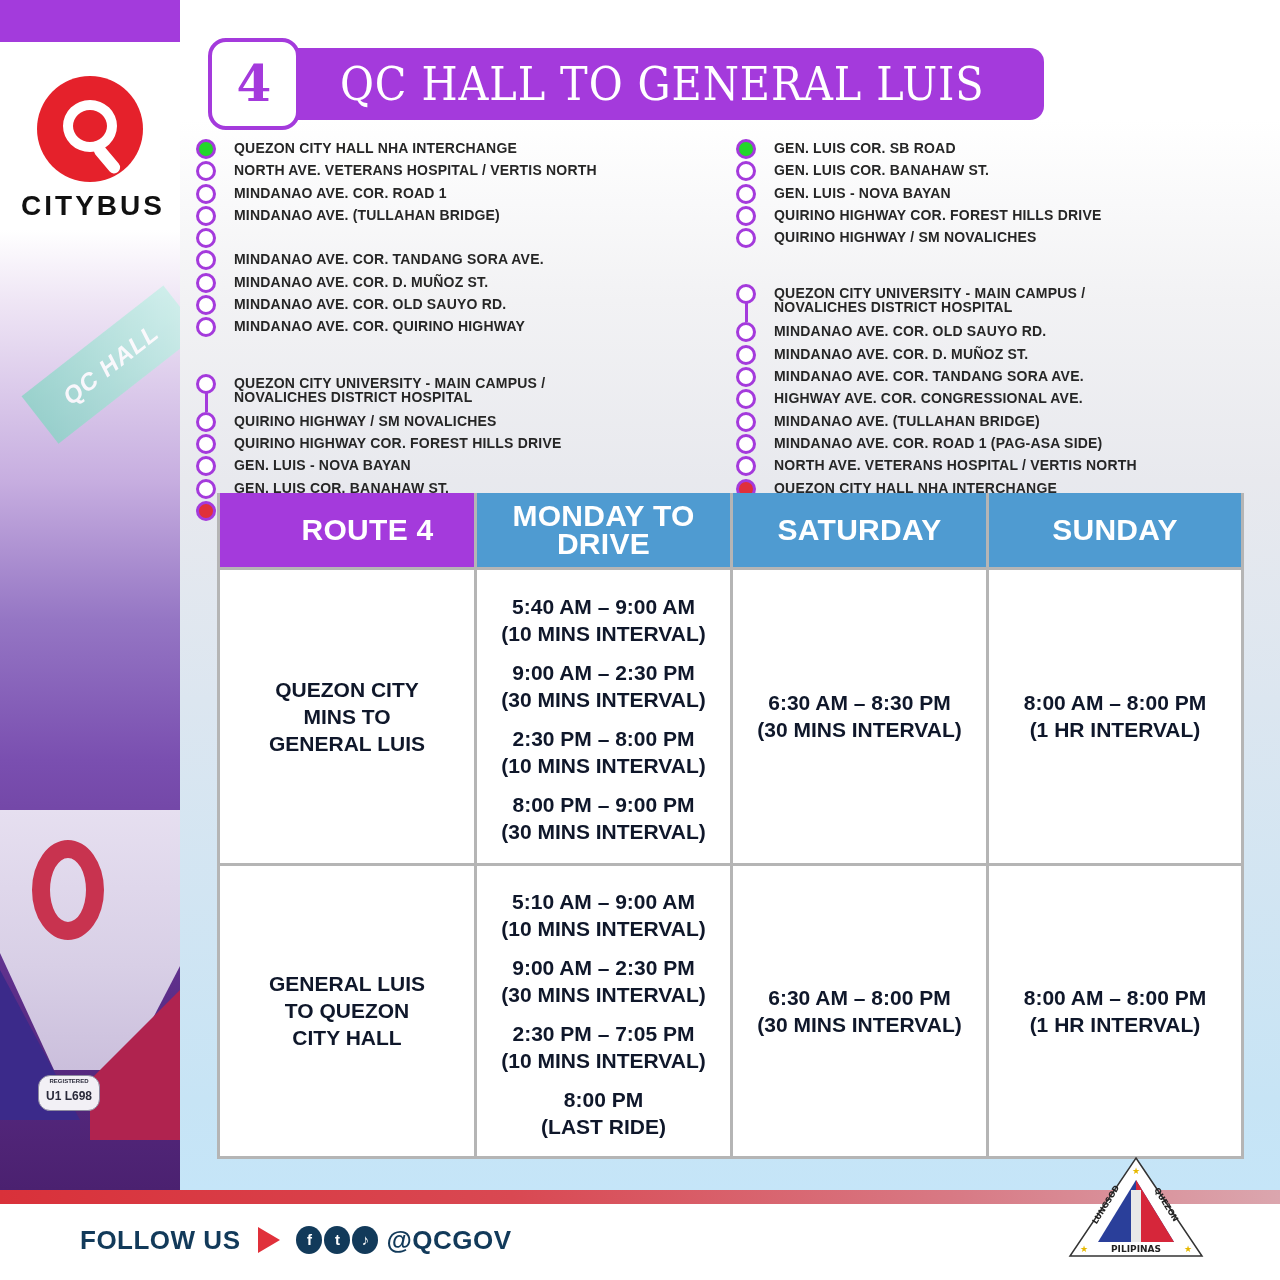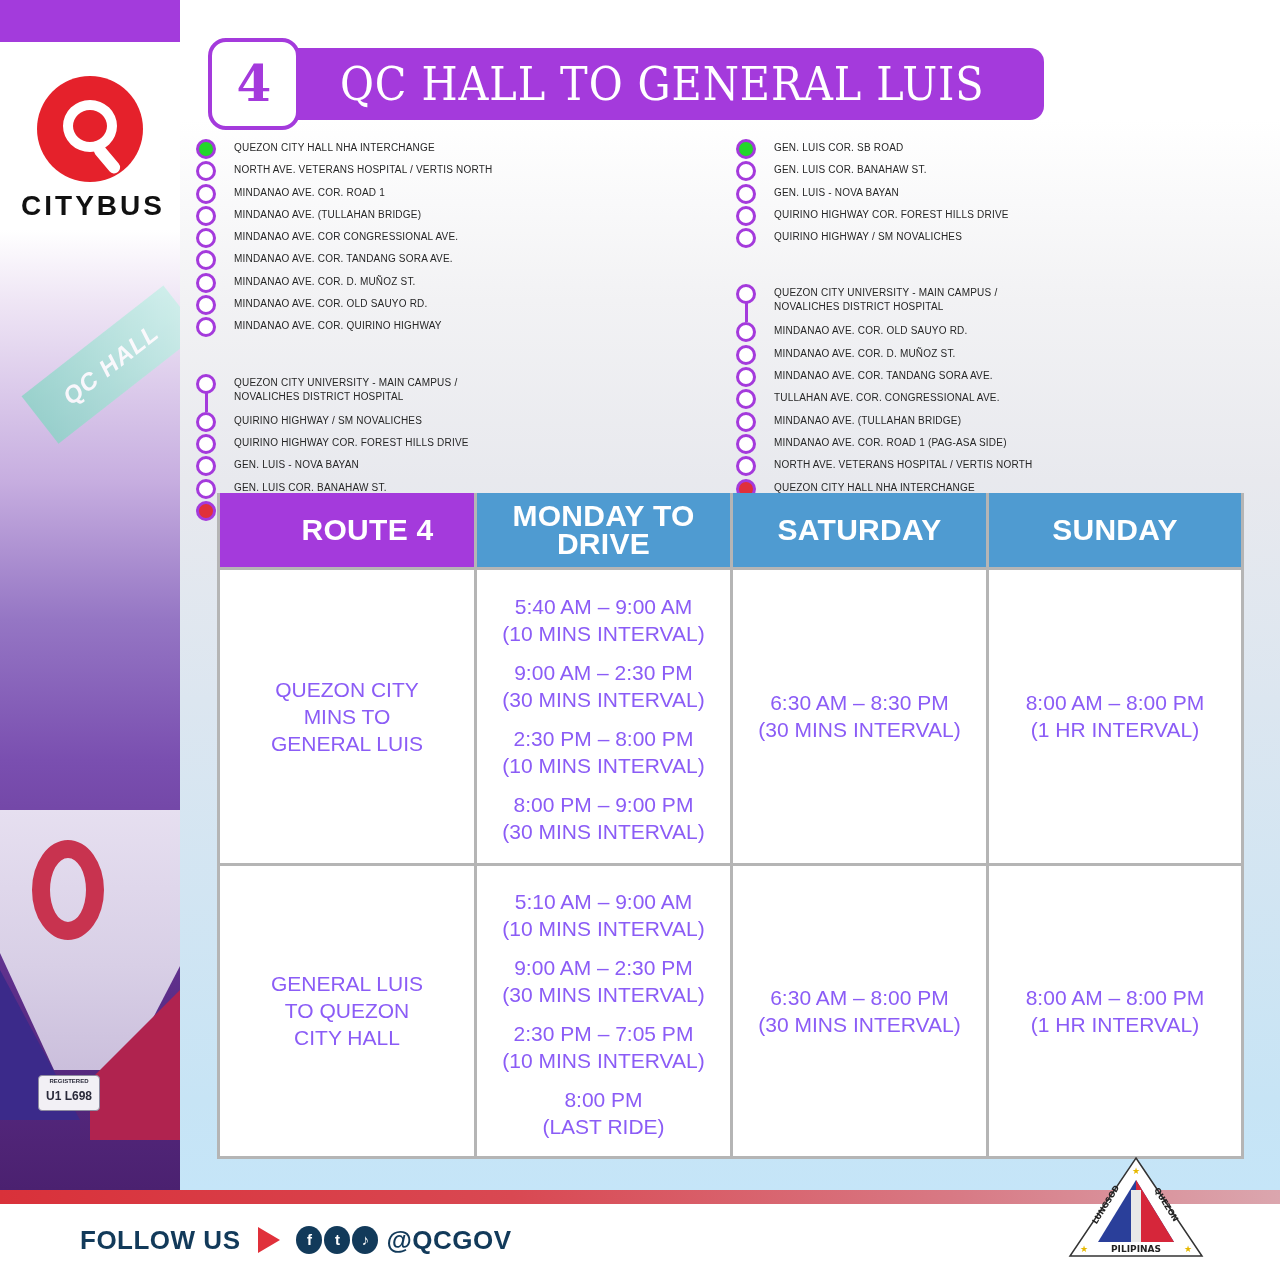--- a/index.html
+++ b/index.html
@@ -42,21 +42,21 @@
     .bus-blue {
       position: absolute; left: 0; top: 970px; width: 80px; height: 150px;
       background: #3b2a8a; clip-path: polygon(0 0, 100% 100%, 0 100%);
     }
     .bus-logo {
       position: absolute; left: 32px; top: 840px; width: 72px; height: 100px;
       border: 18px solid #c8334f; border-radius: 50%;
     }
     .plate {
       position: absolute; left: 38px; top: 1075px; width: 62px; height: 36px;
-      background: #f2f0f5; border: 1px solid #8d8aa0; border-radius: 4px;
+      background: #f2f0f5; border: 1px solid #8d8aa0; border-radius: 12px;
       font-size: 12px; font-weight: bold; color: #2a2a3a; text-align: center; padding-top: 13px;
     }
     .plate small { position: absolute; top: 2px; left: 0; right: 0; font-size: 6px; }
 
     
     .logo-q {
       position: absolute; left: 37px; top: 76px; width: 106px; height: 106px;
       border-radius: 50%; background: #e5212b;
     }
     .logo-q .inner {
@@ -94,21 +94,21 @@
       text-align: center; line-height: 84px;
       font-family: "DejaVu Serif", "Liberation Serif", serif; font-size: 50px; font-weight: bold; color: #a43adc;
     }
 
     
     .stops { position: absolute; top: 137px; }
     .stops.left { left: 194px; }
     .stops.right { left: 734px; }
     .stop {
       position: relative; height: 22.3px; padding-left: 40px;
-      font-weight: normal; font-size: 10px; color: #262626; line-height: 22px; white-space: nowrap;
+      font-weight: bold; font-size: 14px; color: #262626; line-height: 22px; white-space: nowrap;
       letter-spacing: .2px;
     }
     .stop.double { height: 38px; line-height: 14px; padding-top: 4px; margin-top: 34px; }
     .stop .dot {
       position: absolute; left: 2px; top: 2px; width: 20px; height: 20px; border-radius: 50%;
       border: 3px solid #a43adc; background: #ffffff;
     }
     .stop .dot.start { background: #22d82a; }
     .stop .dot.end { background: #e0303a; }
     .stop .line {
@@ -121,21 +121,21 @@
       border-collapse: collapse; table-layout: fixed; background: #ffffff;
     }
     .schedule th {
       height: 75px; color: #ffffff; font-weight: bold; font-size: 30px; line-height: 28px;
       text-align: center; border: 3px solid #b5b5b5; border-top: none;
       background: #4f9bd1; letter-spacing: .3px;
     }
     .schedule th.route { background: #a43adc; padding-left: 41px; }
     .schedule td {
       border: 3px solid #b5b5b5; text-align: center; vertical-align: middle;
-      font-weight: normal; font-size: 21px; line-height: 27px; color: #8b5cf6;
+      font-weight: bold; font-size: 21px; line-height: 27px; color: #0f172a;
     }
     .schedule td.dir { font-size: 21px; line-height: 27px; }
     .slot { margin: 6px 0 12px 0; }
     .slot:last-child { margin-bottom: 0; text-align: center; }
 
     
     .footer-stripe {
       position: absolute; left: 0; top: 1190px; width: 1280px; height: 14px;
       background: linear-gradient(90deg, #d9313a 0%, #d94852 40%, #d87a85 75%, #dba6ae 100%);
     }
@@ -199,21 +199,20 @@
     <div class="stop">
       <span class="dot"></span>
       <div>MINDANAO AVE. COR. ROAD 1</div>
     </div>
     <div class="stop">
       <span class="dot"></span>
       <div>MINDANAO AVE. (TULLAHAN BRIDGE)</div>
     </div>
     <div class="stop">
       <span class="dot"></span>
-      <div>MINDANAO AVE. COR CONGRESSIONAL AVE.</div>
     </div>
     <div class="stop">
       <span class="dot"></span>
       <div>MINDANAO AVE. COR. TANDANG SORA AVE.</div>
     </div>
     <div class="stop">
       <span class="dot"></span>
       <div>MINDANAO AVE. COR. D. MUÑOZ ST.</div>
     </div>
     <div class="stop">
@@ -285,21 +284,21 @@
     <div class="stop">
       <span class="dot"></span>
       <div>MINDANAO AVE. COR. D. MUÑOZ ST.</div>
     </div>
     <div class="stop">
       <span class="dot"></span>
       <div>MINDANAO AVE. COR. TANDANG SORA AVE.</div>
     </div>
     <div class="stop">
       <span class="dot"></span>
-      <div>TULLAHAN AVE. COR. CONGRESSIONAL AVE.</div>
+      <div>HIGHWAY AVE. COR. CONGRESSIONAL AVE.</div>
     </div>
     <div class="stop">
       <span class="dot"></span>
       <div>MINDANAO AVE. (TULLAHAN BRIDGE)</div>
     </div>
     <div class="stop">
       <span class="dot"></span>
       <div>MINDANAO AVE. COR. ROAD 1 (PAG-ASA SIDE)</div>
     </div>
     <div class="stop">

